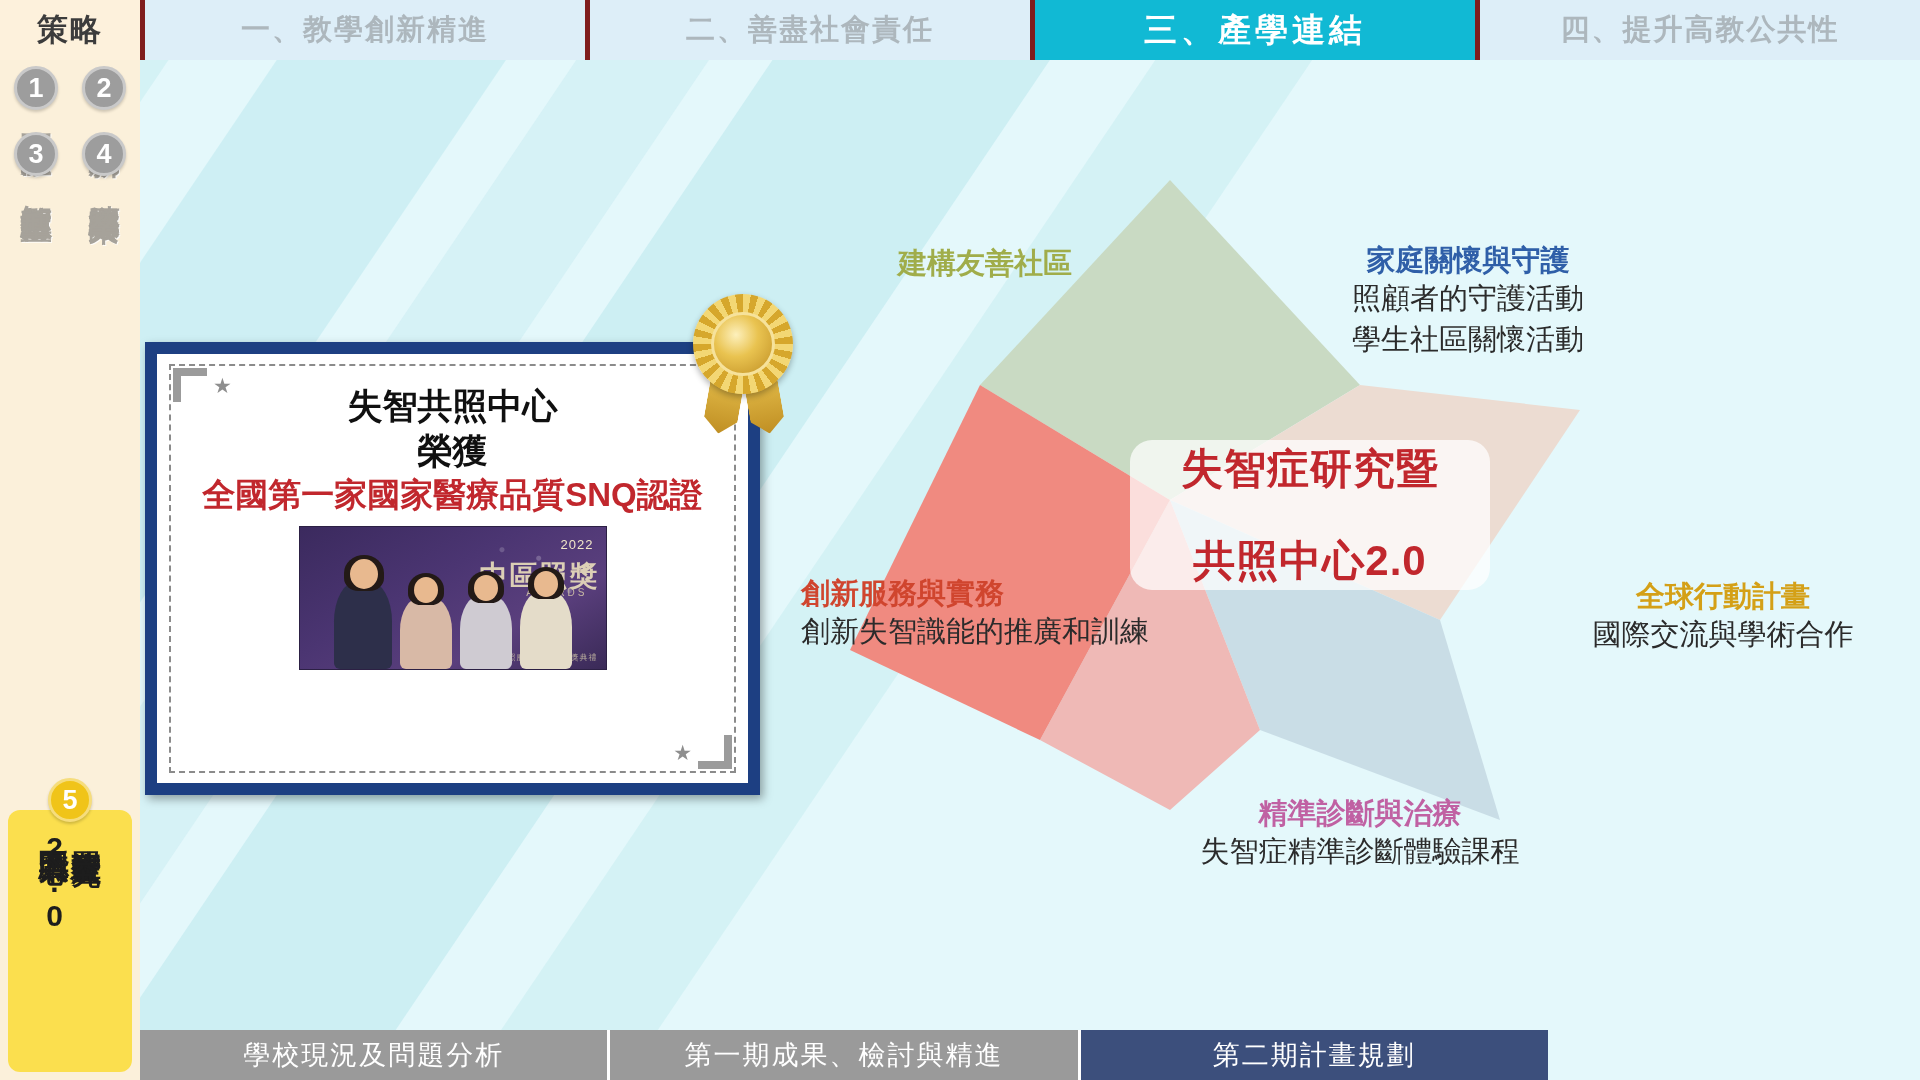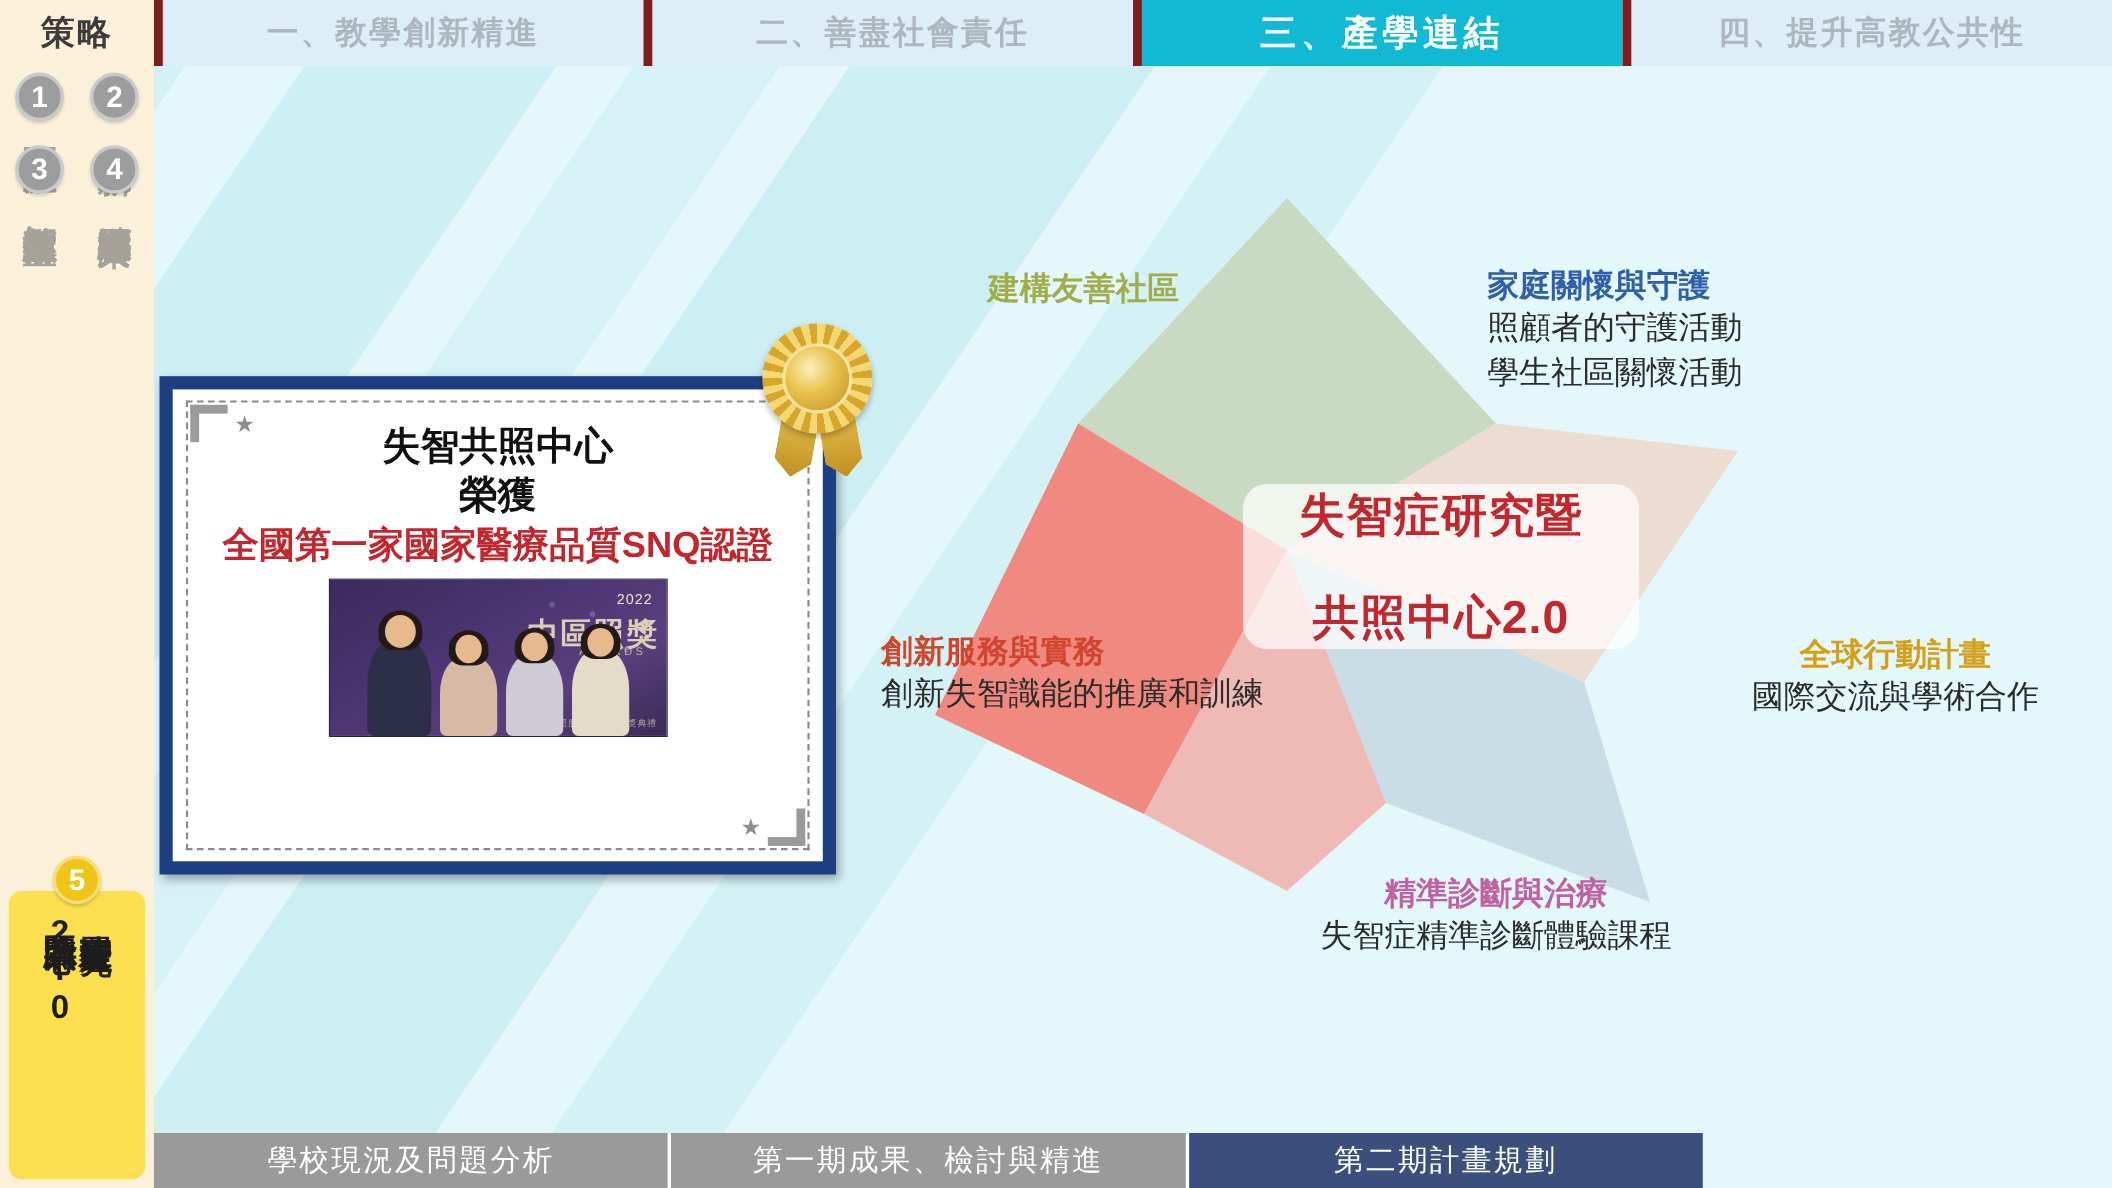--- a/index.html
+++ b/index.html
@@ -53,21 +53,21 @@
     width: 140px;
     background: #fdf1dc;
     color: #3c3c3c;
     font-size: 31px;
   }
   .cell-tab {
     flex: 1 1 0;
     background: #ddeef8;
     color: #adb7bd;
     font-size: 29px;
-    border-left: 8px solid #7f1d1d;
+    border-left: 5px solid #7f1d1d;
   }
   .cell-tab.active {
     background: #11b9d4;
     color: #ffffff;
     font-size: 33px;
     letter-spacing: 4px;
   }
 
   
   .sidebar {
@@ -305,21 +305,21 @@
     white-space: nowrap;
   }
   .lbl .d {
     font-size: 29px; color: #2b2b2b; line-height: 1.42;
     white-space: nowrap;
   }
 
   #lbl-community { left: 985px; top: 245px; text-align: center; transform: translateX(-50%); }
   #lbl-community .t { color: #a0ad4a; }
 
-  #lbl-family    { left: 1468px; top: 242px; text-align: left; transform: translateX(-50%); }
+  #lbl-family    { left: 1468px; top: 242px; text-align: center; transform: translateX(-50%); }
   #lbl-family .t { color: #2f5fa8; }
 
   #lbl-global    { left: 1723px; top: 578px; text-align: center; transform: translateX(-50%); }
   #lbl-global .t { color: #d4a017; }
 
   #lbl-diagnosis { left: 1360px; top: 795px; text-align: center; transform: translateX(-50%); }
   #lbl-diagnosis .t { color: #c061a3; }
 
   #lbl-innovation{ left: 975px; top: 575px; text-align: left; transform: translateX(-50%); }
   #lbl-innovation .t { color: #d0452e; }

